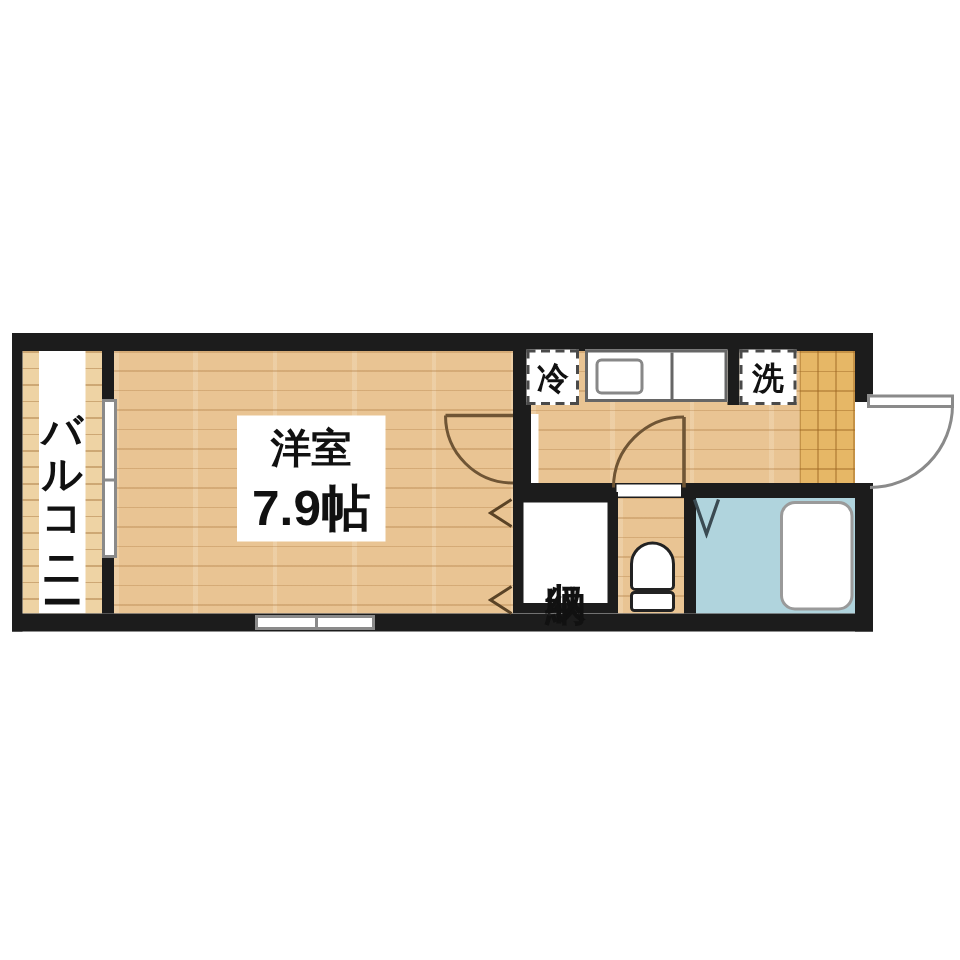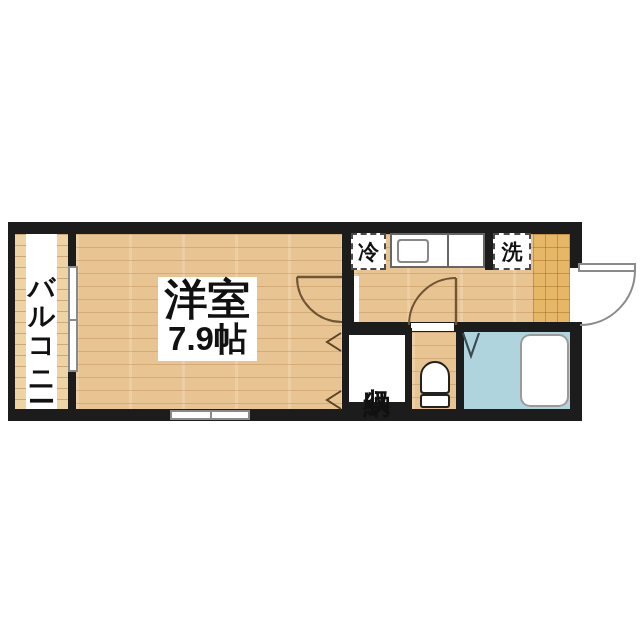--- a/index.html
+++ b/index.html
@@ -42,21 +42,21 @@
   .vtext{
     writing-mode:vertical-rl;text-orientation:mixed;
     font-weight:bold;color:#111;letter-spacing:2px;
     display:flex;align-items:center;justify-content:center;
   }
   .room-label{
     background:#ffffff;display:flex;flex-direction:column;
     align-items:center;justify-content:center;
     font-weight:bold;color:#111;text-align:center;
   }
-  .room-label .l1{font-size:43px;line-height:40px;}
+  .room-label .l1{font-size:27px;line-height:40px;}
   .room-label .l2{font-size:33px;line-height:40px;text-align:center;}
 
   .counter{background:#ffffff;border:2px solid #666;}
   .sink{background:#ffffff;border:2px solid #888;border-radius:4px;}
   .counter-divider{background:#666;}
 
   .tub{background:#ffffff;border:2px solid #9a9a9a;border-radius:10px;}
   .toilet-bowl{background:#ffffff;border:2px solid #222;border-radius:16px 16px 4px 4px;}
   .toilet-tank{background:#ffffff;border:2px solid #222;border-radius:3px;}
 

